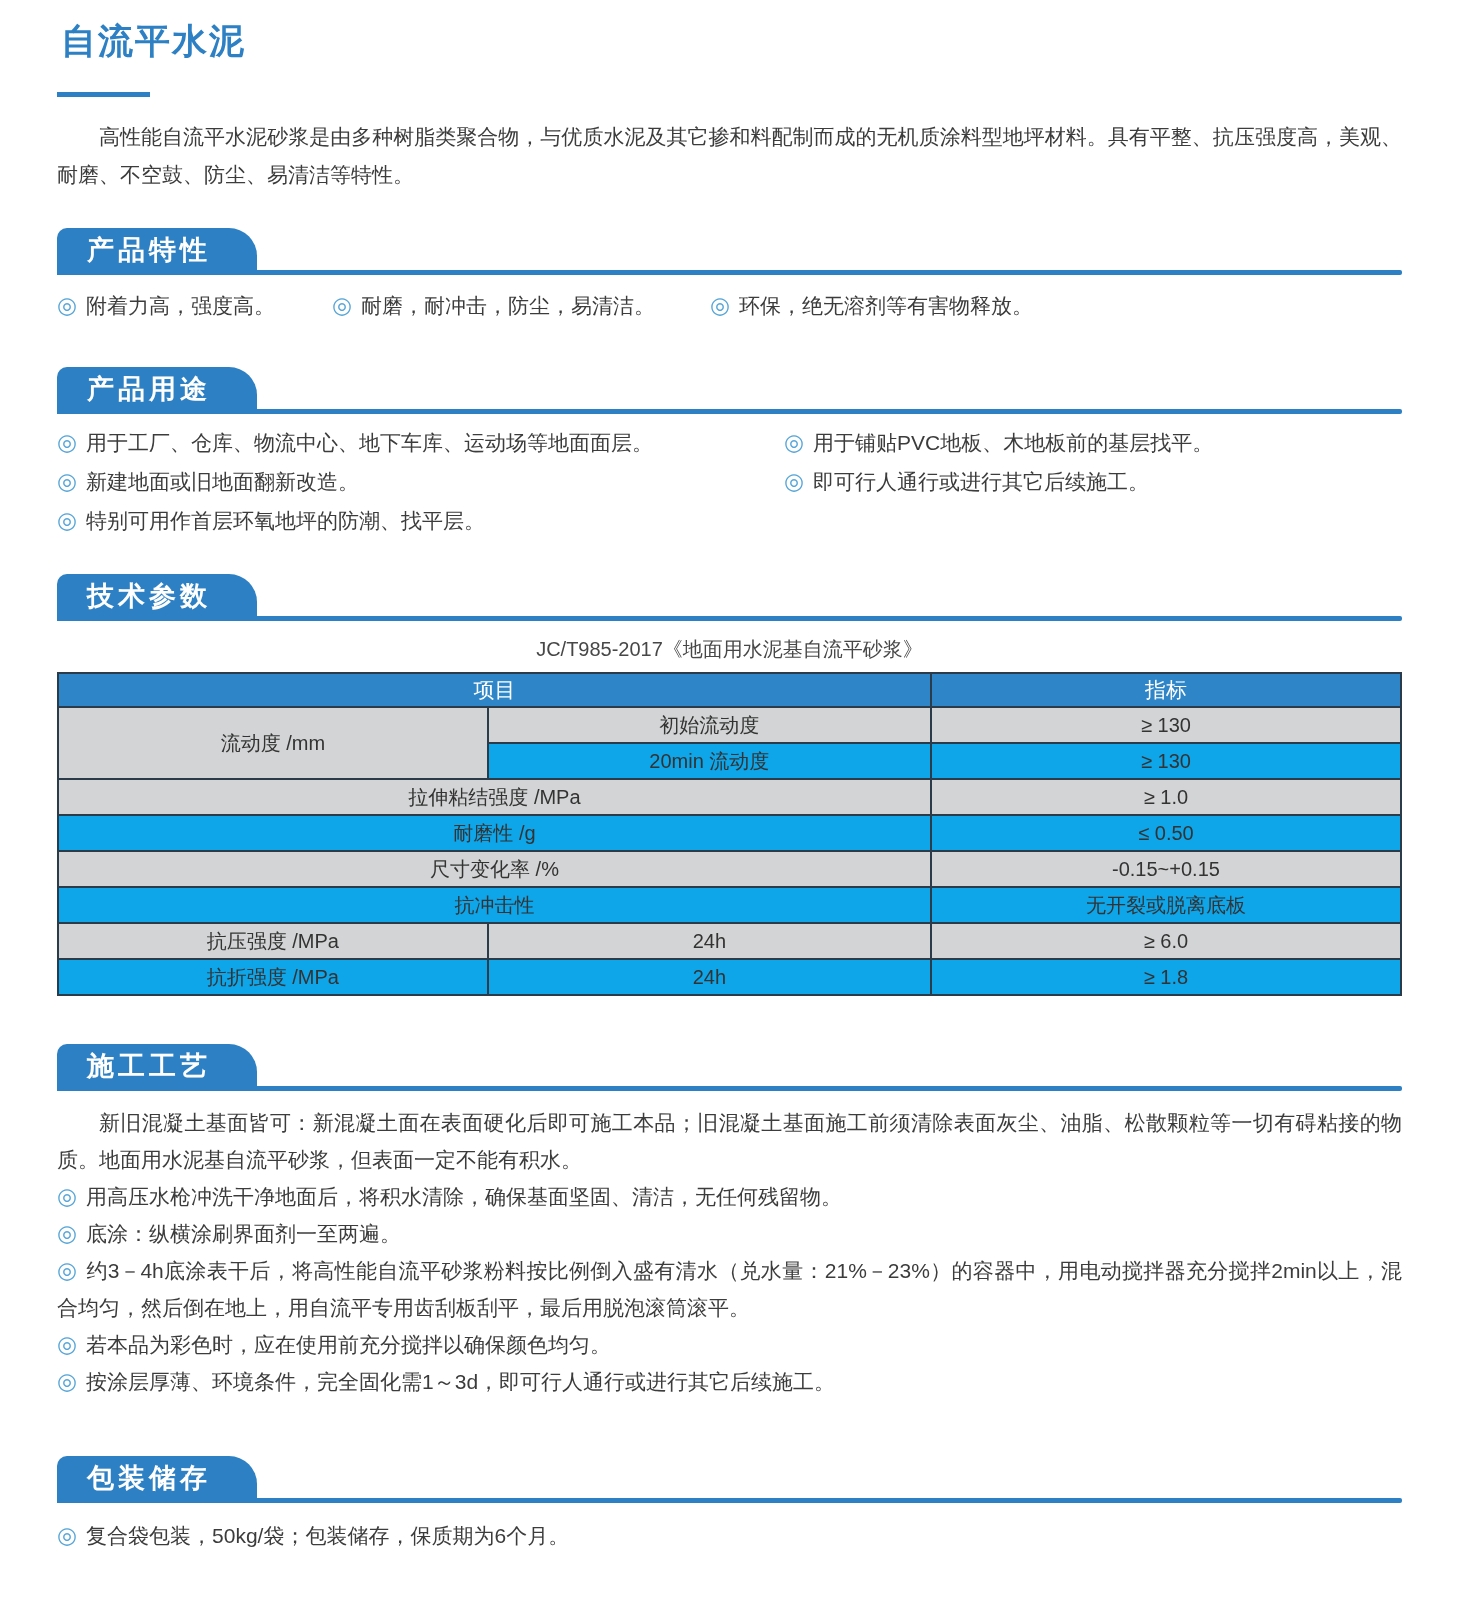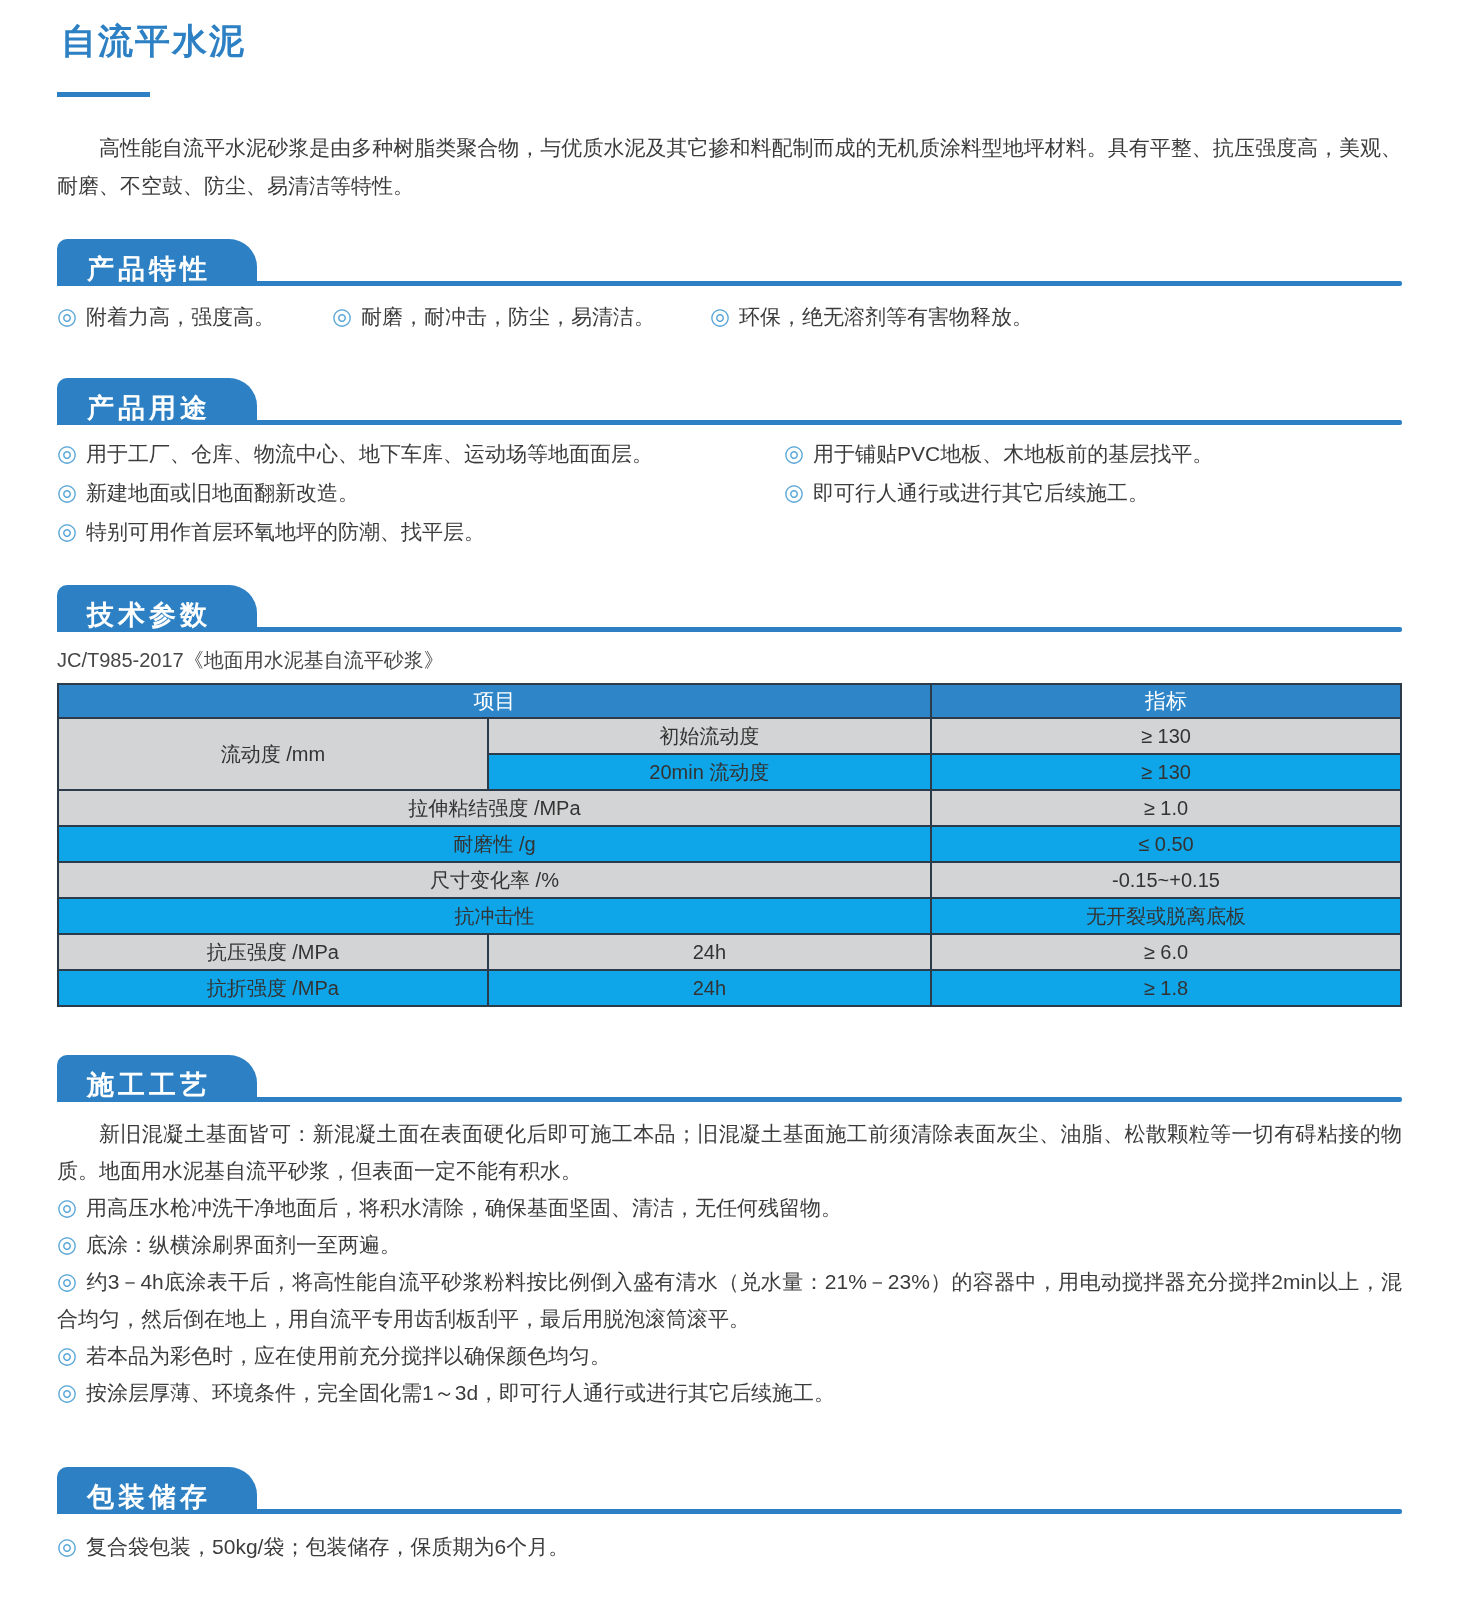--- a/index.html
+++ b/index.html
@@ -13,47 +13,47 @@
   *{box-sizing:border-box;}
   html,body{margin:0;padding:0;background:#fff;}
   body{font-family:"Liberation Sans","DejaVu Sans",sans-serif;color:var(--text);}
   .page{width:1459px;min-height:1600px;background:#fff;padding:16px 57px 60px 57px;}
 
   
   .page-title{font-size:35px;font-weight:bold;color:var(--accent);letter-spacing:2px;line-height:1.2;margin:4px;}
   .title-underline{width:93px;height:5px;background:var(--accent);margin-top:30px;}
 
   
-  .intro{margin-top:32px;font-size:21px;line-height:38px;text-align:justify;text-indent:2em;}
+  .intro{margin-top:21px;font-size:21px;line-height:38px;text-align:justify;text-indent:2em;}
 
   
   .banner{position:relative;height:47px;}
   .banner-line{position:absolute;left:0;right:0;bottom:0;height:5px;background:var(--accent);border-radius:2px;}
   .banner-tab{position:absolute;left:0;bottom:0;height:47px;background:var(--accent);color:#fff;
     font-size:27px;font-weight:bold;letter-spacing:4px;line-height:45px;
-    padding:8px 46px 0 30px;border-radius:10px 28px 0 0;}
+    padding:0 46px 0 30px;border-radius:10px 28px 0 0;}
 
   
   .bullet-item{font-size:21px;line-height:30px;}
   .ring-icon{color:var(--bullet-icon);font-size:23px;margin-right:9px;}
 
   
   .features-row{display:flex;margin-top:15px;}
   .features-row .bullet-item:nth-of-type(1){width:275px;}
   .features-row .bullet-item:nth-of-type(2){width:378px;}
   .features-row .bullet-item:nth-of-type(3){flex:1;}
 
   
   .uses-grid{display:flex;margin-top:13px;}
   .uses-col-left{width:727px;}
   .uses-col-right{flex:1;}
   .uses-grid .bullet-item{margin-bottom:8px;}
 
   
-  .spec-caption{margin-top:15px;text-align:left;font-size:20px;color:#474747;}
+  .spec-caption{margin-top:15px;text-align:center;font-size:20px;color:#474747;}
   .spec-table{width:100%;border-collapse:collapse;margin-top:9px;border:2px solid var(--border);}
   .spec-table th{background:var(--table-header);color:#fff;font-weight:normal;font-size:21px;height:26px;
     border:2px solid var(--border);text-align:center;padding:2px 8px;}
   .spec-table td{font-size:20px;color:#333;height:36px;border:2px solid var(--border);
     text-align:center;padding:2px 8px;}
   .row-gray td{background:var(--row-gray);}
   .row-white td{background:#0ea5e9;}
 
   
   .process-body{margin-top:13px;font-size:21px;line-height:37px;text-align:justify;}

